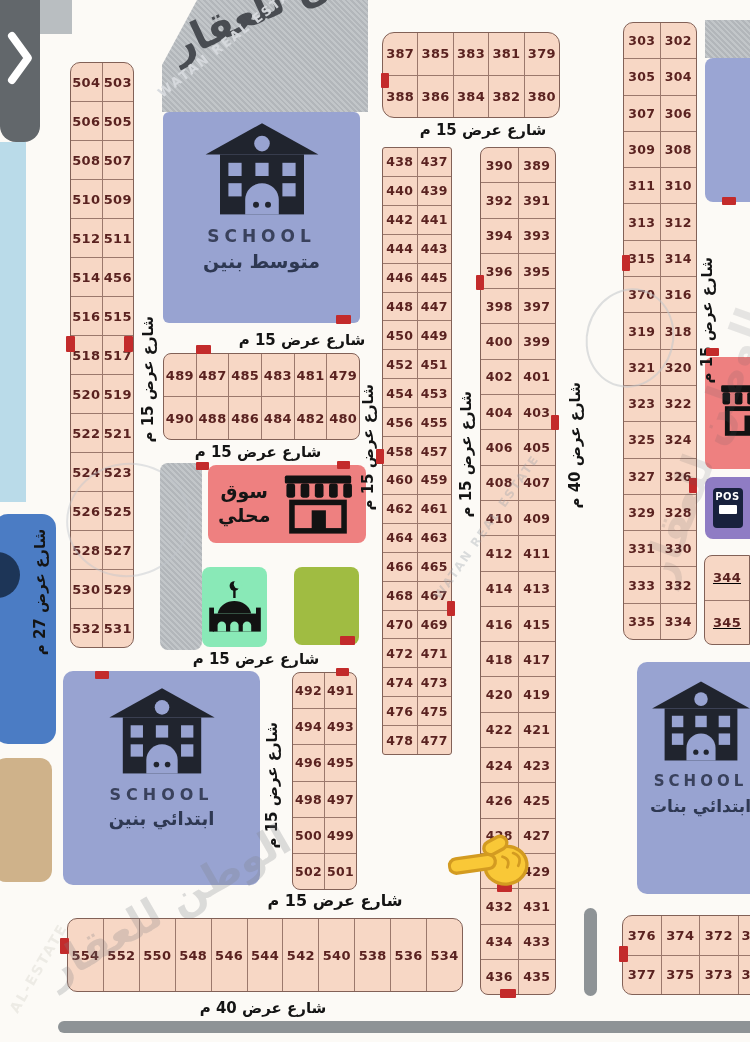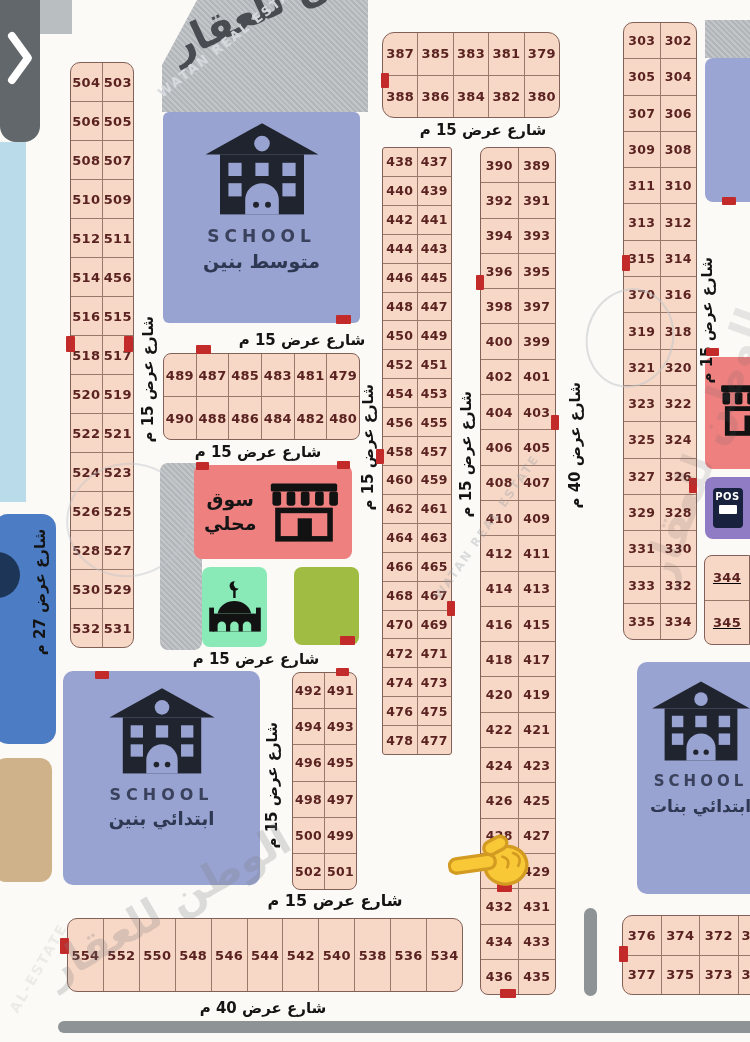--- a/index.html
+++ b/index.html
@@ -103,21 +103,21 @@
       <rect x="22" y="50" width="11" height="11" fill="#98a3d1"></rect>
         <rect x="67" y="50" width="11" height="11" fill="#98a3d1"></rect>
       <path d="M36,76 v-12 a14,14 0 0 1 28,0 v12 z" fill="#98a3d1"></path>
       <circle cx="45" cy="68" r="2.5" fill="#20242e"></circle>
         <circle cx="55" cy="68" r="2.5" fill="#20242e"></circle>
     </svg>
     <div class="school-en" style="font-size:15px;margin-top:8px;letter-spacing:4px;">SCHOOL</div>
     <div class="school-ar" style="font-size:17px;margin-top:6px;">ابتدائي بنات</div>
   </div>
 
-  <div class="fac" style="left:194px;top:465px;width:158px;height:94px;background:#ee8080;border-radius:8px;display:flex;align-items:center;justify-content:space-between;padding:0 10px;">
+  <div class="fac" style="left:208px;top:465px;width:158px;height:78px;background:#ee8080;border-radius:8px;display:flex;align-items:center;justify-content:space-between;padding:0 10px;">
     <div style="direction:rtl;text-align:center;font-weight:bold;font-size:19px;color:#151515;line-height:1.25;">
       <div>سوق</div>
       <div>محلي</div>
     </div>
     <svg width="76" height="60" viewBox="0 0 96 76">
       <rect x="6" y="2" width="84" height="10" rx="2" fill="#121212"></rect>
       <rect x="8" y="12" width="11" height="18" rx="3" fill="#121212"></rect>
         <rect x="26" y="12" width="11" height="18" rx="3" fill="#121212"></rect>
       <rect x="44" y="12" width="11" height="18" rx="3" fill="#121212"></rect>
         <rect x="62" y="12" width="11" height="18" rx="3" fill="#121212"></rect>

